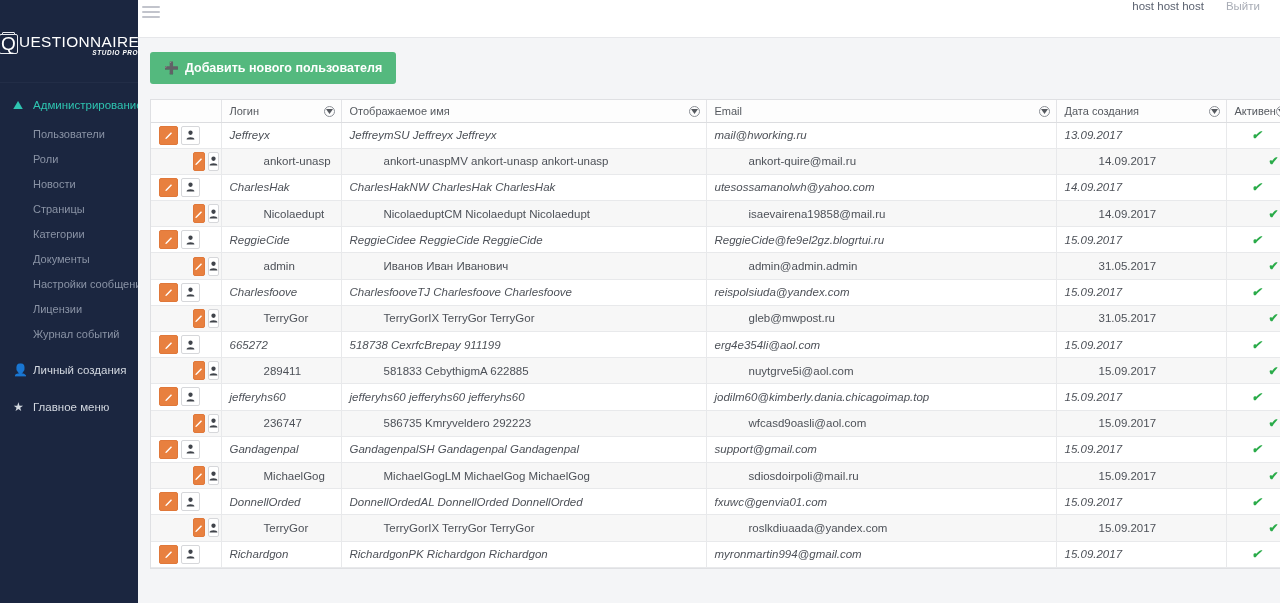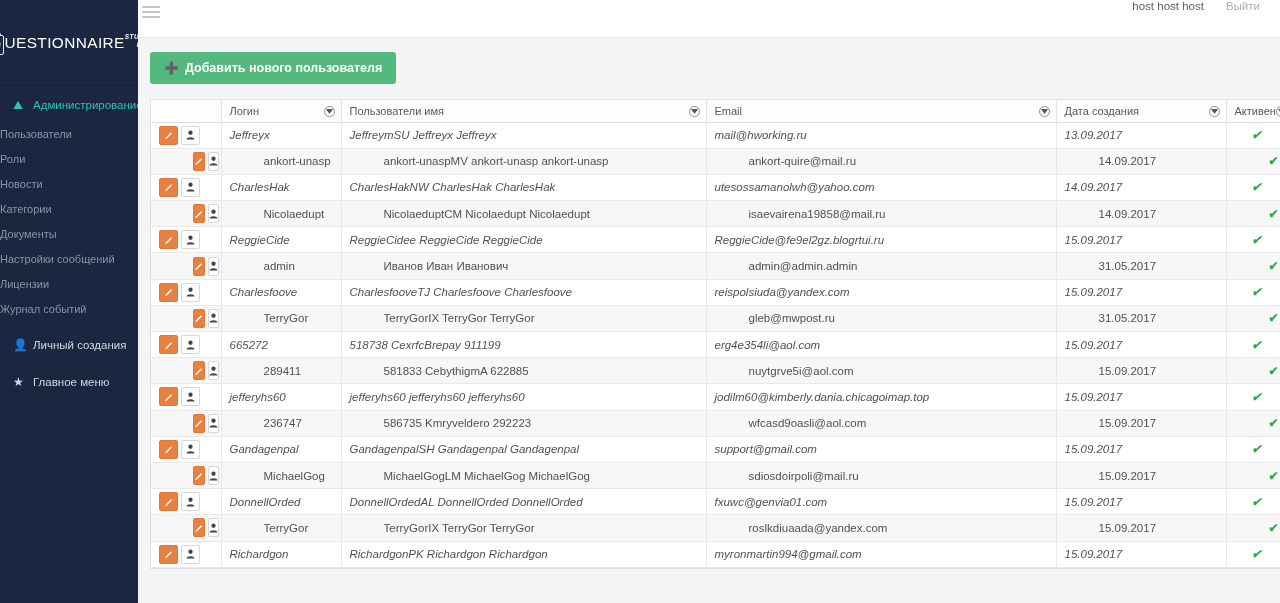--- a/index.html
+++ b/index.html
@@ -60,21 +60,21 @@
     position: absolute;
     left: 0; top: 1px;
     width: 19px; height: 21px;
     font-size: 19px;
     line-height: 21px;
     text-align: center;
     color: #ffffff;
     font-family: "Liberation Sans", sans-serif;
     font-weight: 400;
   }
-  .logo-text { display: flex; flex-direction: row; padding-top: 1px; }
+  .logo-text { display: flex; flex-direction: column; padding-top: 1px; }
   .logo-main {
     font-size: 15.4px;
     letter-spacing: 0.4px;
     color: #ffffff;
     line-height: 17px;
     font-family: "Liberation Sans", sans-serif;
   }
   .logo-sub {
     font-size: 6.4px;
     letter-spacing: 0.6px;
@@ -123,20 +123,21 @@
     min-width: 20px;
     font-size: 12px;
     text-align: left;
     line-height: 1;
     color: #9aa3b3;
   }
   .nav-sub {
     display: flex;
     align-items: center;
     height: 25px;
+    padding-left: 33px;
     font-size: 11px;
     color: #8a93a5;
     cursor: pointer;
     white-space: nowrap;
   }
   .nav-divider-top { height: 6px; }
 
   
   .main {
     flex: 1;
@@ -327,20 +328,23 @@
       </div>
 
       <div class="nav-sub">
         <span>Пользователи</span>
       </div>
       <div class="nav-sub">
         <span>Роли</span>
       </div>
       <div class="nav-sub">
         <span>Новости</span>
+      </div>
+      <div class="nav-sub">
+        <span>Страницы</span>
       </div>
       <div class="nav-sub">
         <span>Категории</span>
       </div>
       <div class="nav-sub">
         <span>Документы</span>
       </div>
       <div class="nav-sub">
         <span>Настройки сообщений</span>
       </div>
@@ -402,21 +406,21 @@
                   <span>Логин</span>
                   <span class="filter-ico">
                     <svg width="7" height="5" viewBox="0 0 7 5">
                         <polygon points="0,0 7,0 3.5,5" fill="#55595f"></polygon>
                       </svg>
                   </span>
                 </div>
               </th>
               <th>
                 <div class="th-inner">
-                  <span>Пользователи имя</span>
+                  <span>Отображаемое имя</span>
                   <span class="filter-ico">
                     <svg width="7" height="5" viewBox="0 0 7 5">
                         <polygon points="0,0 7,0 3.5,5" fill="#55595f"></polygon>
                       </svg>
                   </span>
                 </div>
               </th>
               <th>
                 <div class="th-inner">
                   <span>Email</span>

